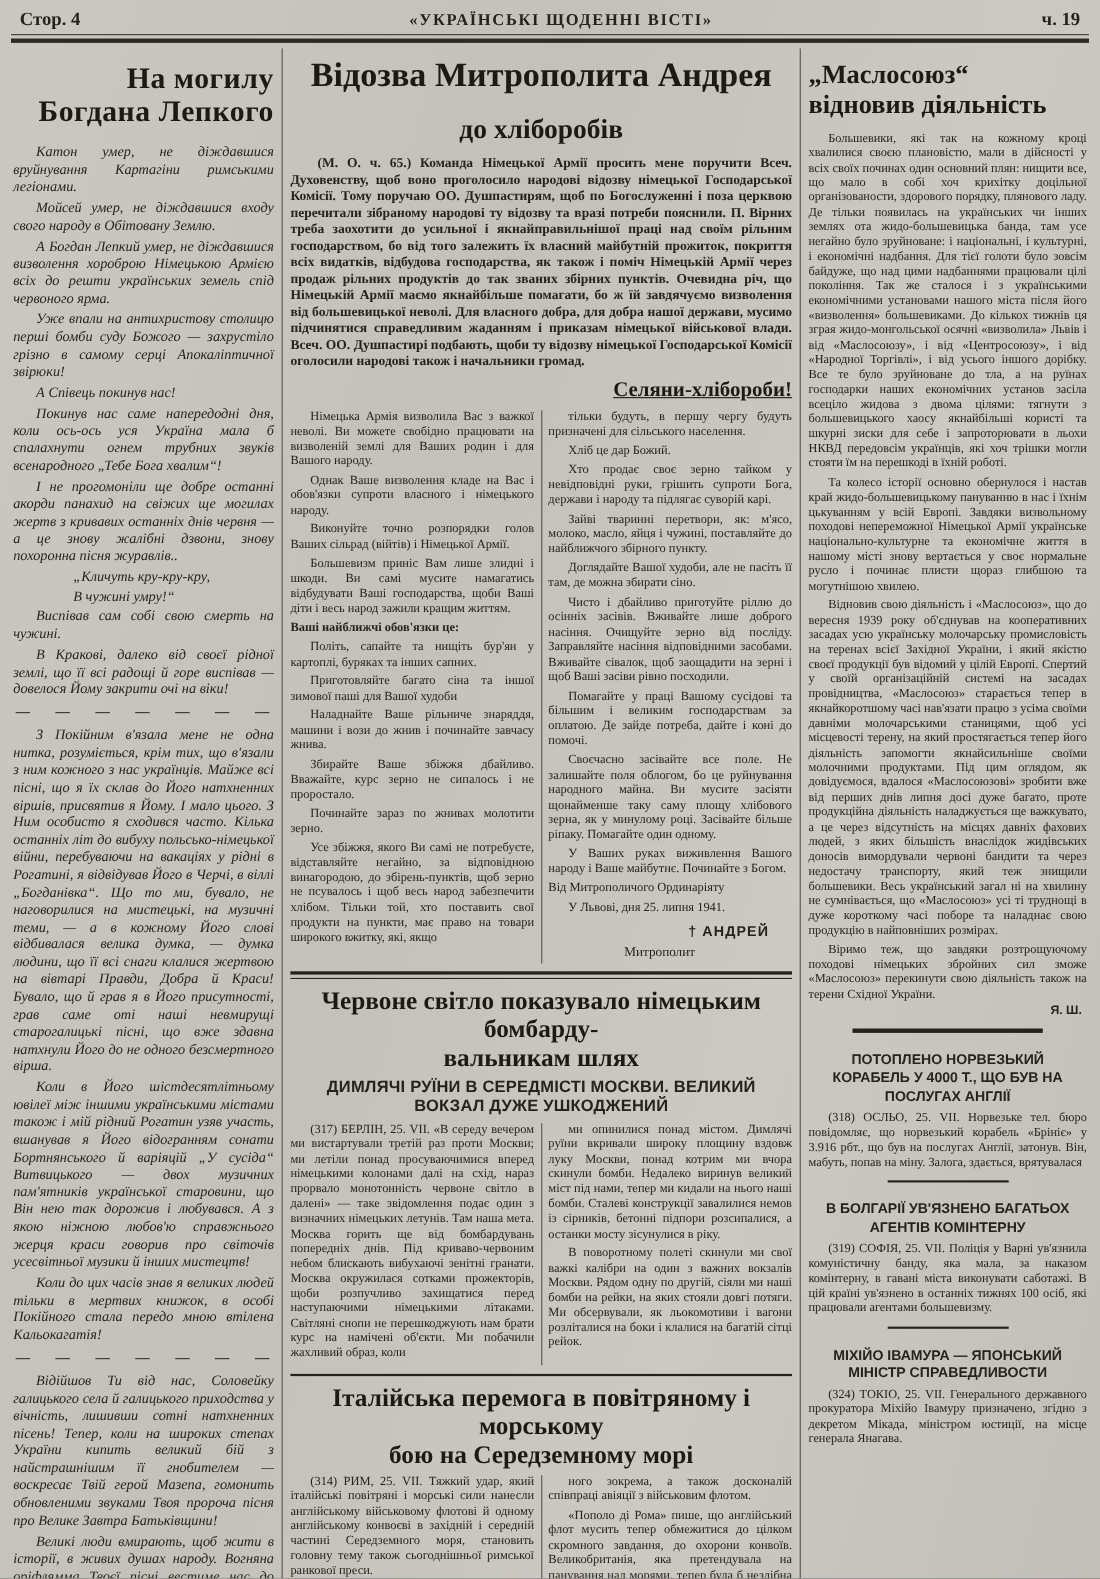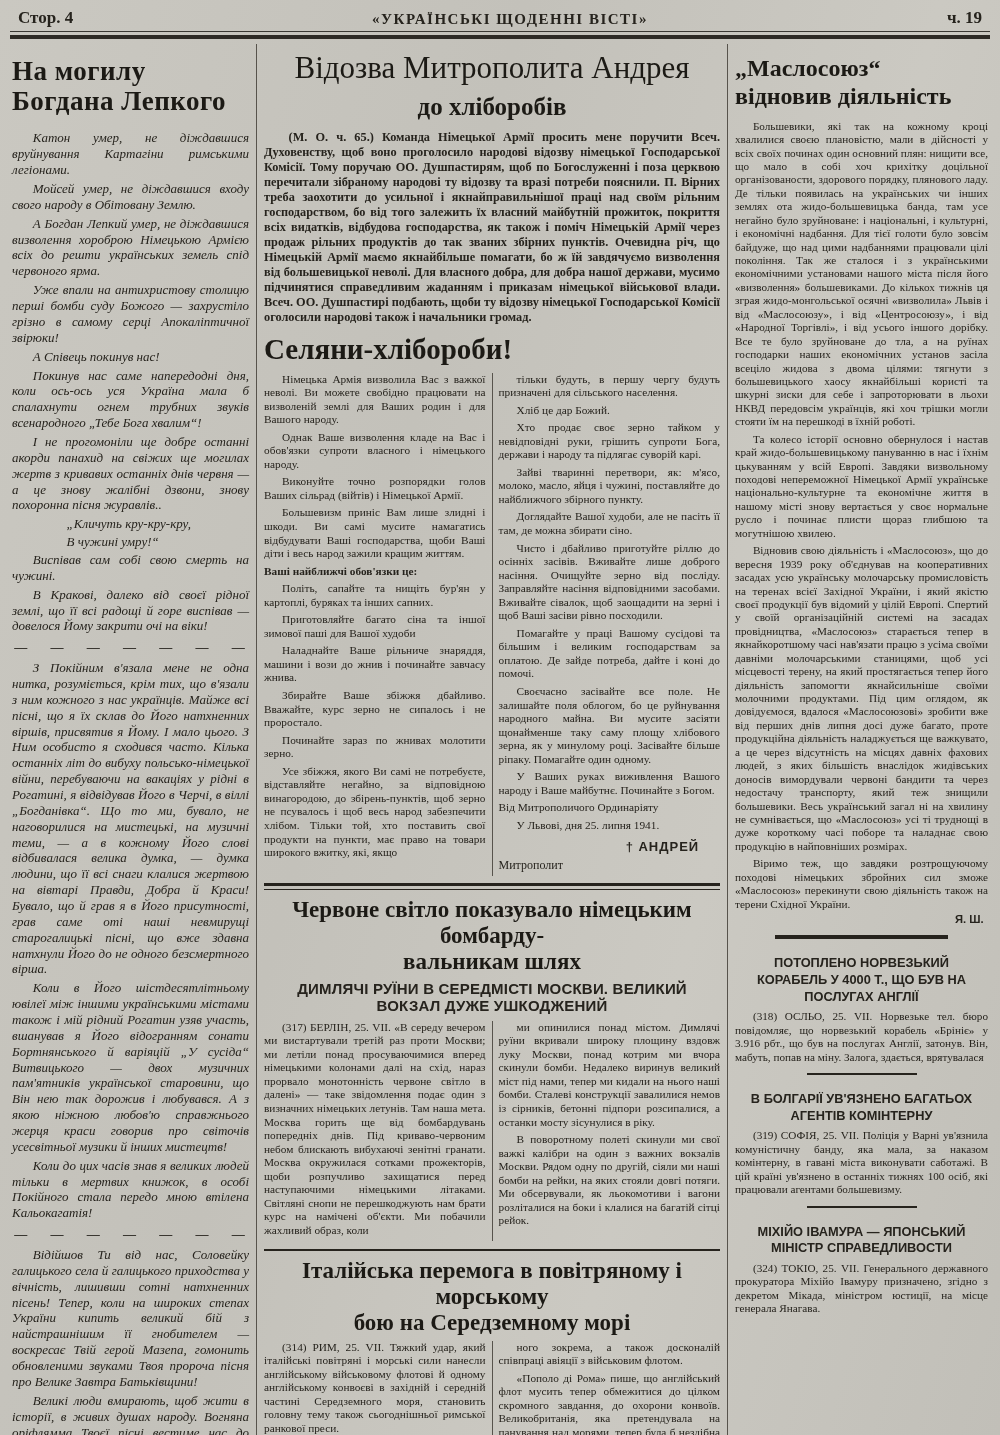--- a/index.html
+++ b/index.html
@@ -15,45 +15,45 @@
     font-weight:bold; padding:2px 8px 3px; border-bottom:1px solid #3a3833; }
   .m-left,.m-right { font-size:17px; }
   .m-center { font-size:15px; letter-spacing:1.5px; }
   .rule-thick { height:4px; background:#2d2a25; margin:3px 0 5px; }
 
   .content { display:flex; align-items:stretch; }
   .vdiv { width:1px; background:#57534c; flex:none; }
 
   
   .col-obituary { width:246px; flex:none; padding:2px 7px 0 2px; box-sizing:border-box; }
-  .ob-title { font-size:27px; line-height:1.12; text-align:left; font-weight:bold;
+  .ob-title { font-size:27px; line-height:1.12; text-align:right; font-weight:bold;
     margin:10px 0 14px; letter-spacing:0.5px; color:#1c1a15; }
   .ip { font-style:italic; font-size:13px; line-height:1.22; text-align:justify;
     text-indent:1.6em; margin:0 0 3px; }
   .ip.verse { text-indent:0; margin:2px 0 2px 4.2em; text-align:left; }
   .ip.sep { text-indent:0; text-align:center; word-spacing:16px; font-style:normal;
     font-weight:bold; margin:5px 0; letter-spacing:2px; }
 
   
   .col-center { width:470px; flex:none; padding:0 7px; box-sizing:border-box; }
-  .ap-title { font-size:31px; line-height:1.05; text-align:center; font-weight:normal;
+  .ap-title { font-size:31px; line-height:1.05; text-align:center; font-weight:bold;
     margin:8px 0 2px; color:#1c1a15; }
-  .ap-title2 { font-size:25px; text-align:center; font-weight:bold; margin:8px 0 9px; color:#1c1a15; }
+  .ap-title2 { font-size:25px; text-align:center; font-weight:bold; margin:19px 0 9px; color:#1c1a15; }
   .ap-intro { font-size:12.3px; font-weight:bold; line-height:1.22; text-align:justify;
     text-indent:2em; margin:0 0 6px; }
-  .ap-subhead { font-size:29px; text-align:left; font-weight:bold; margin:8px 0 7px; color:#1c1a15; }
+  .ap-subhead { font-size:19px; text-align:right; font-weight:bold; margin:8px 0 7px; color:#1c1a15;text-decoration:underline; }
   .twocol { display:flex; }
   .twocol .vdiv { margin:0 6px; }
   .subcol { flex:1; min-width:0; }
   .bp { font-size:11.3px; line-height:1.2; text-align:justify; text-indent:1.6em; margin:0 0 4px; }
   .bp.bold { font-weight:bold; }
   .bp.noind { text-indent:0; }
   .bp.sign-name { text-align:right; text-indent:0; font-weight:bold; padding-right:1.6em;
     font-family:"Liberation Sans","DejaVu Sans",sans-serif; font-size:13px; letter-spacing:1px; margin-top:6px; }
-  .bp.sign-title { text-align:left; text-indent:0; padding-right:1.6em; font-size:12px;font-family:Liberation Serif, serif; }
+  .bp.sign-title { text-align:center; text-indent:0; padding-right:1.6em; font-size:12px;font-family:Liberation Serif, serif; }
   .bp.byline { text-align:right; text-indent:0; font-weight:bold; padding-right:0.4em;
     font-family:"Liberation Sans","DejaVu Sans",sans-serif; font-size:12px; margin-top:-2px; }
   .rule-double { border-top:3px solid #26231d; border-bottom:1px solid #26231d; height:3px; margin:7px 0 5px; }
   .rule-single { border-top:2px solid #26231d; margin:8px 0 3px; }
   .sec-title { font-size:23px; line-height:1.12; text-align:center; font-weight:bold;
     margin:7px 6px 5px; color:#1c1a15; }
   .sec-subhead { font-family:"Liberation Sans","DejaVu Sans",sans-serif; font-weight:bold;
     font-size:15px; text-align:center; margin:1px 0 7px; letter-spacing:0.2px; }
 
   

